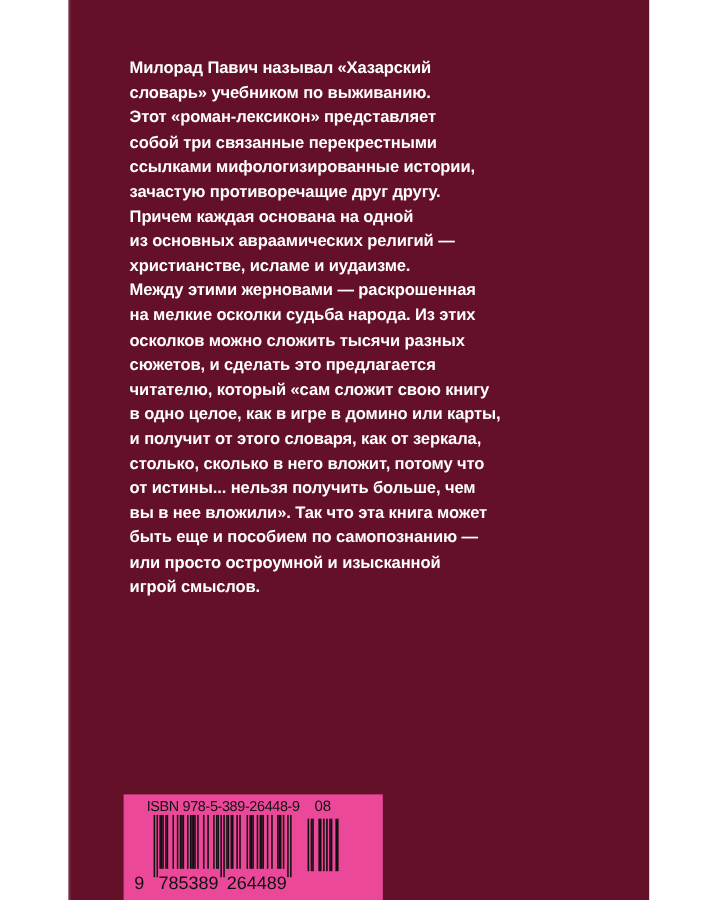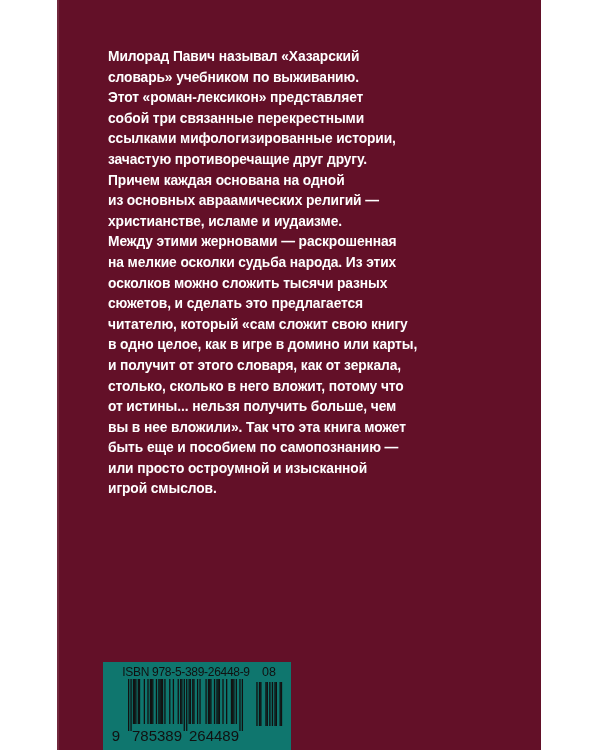--- a/index.html
+++ b/index.html
@@ -34,22 +34,22 @@
     color: #ffffff;
     font-weight: bold;
     font-size: 13.8px;
     line-height: 20.6px;
     letter-spacing: -0.1px;
     white-space: pre-line;
   }
   .barcode-box {
     position: absolute;
     left: 46px; top: 662px;
-    width: 188px; height: 88px;
-    background: #0f766e;
+    width: 216px; height: 88px;
+    background: #ec4899;
   }
   .isbn-label {
     position: absolute;
     left: 8px; top: 3px;
     width: 150px;
     text-align: center;
     color: #111111;
     font-size: 12px;
     letter-spacing: -0.3px;
     white-space: nowrap;

